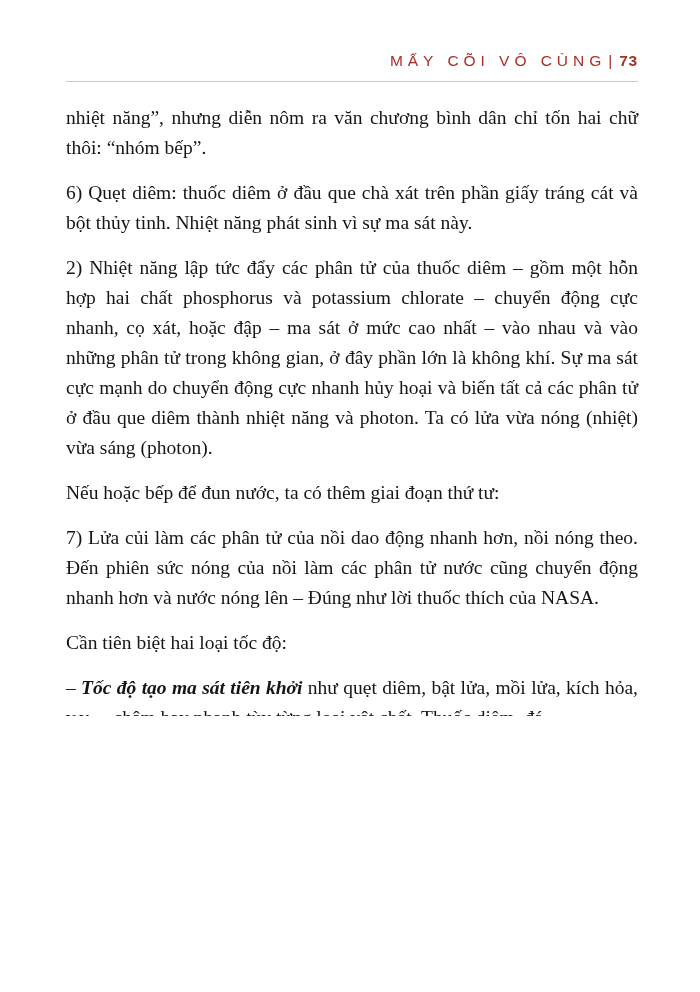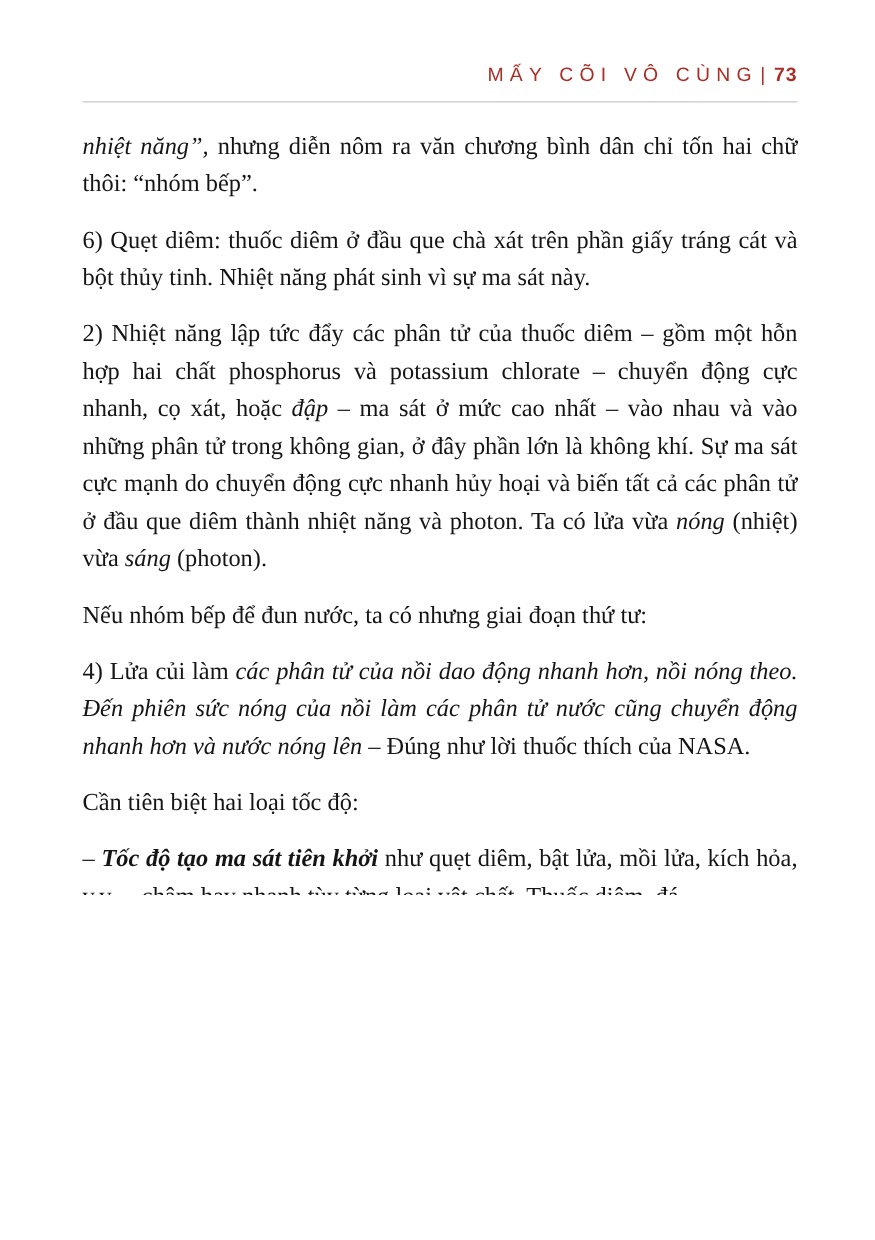--- a/index.html
+++ b/index.html
@@ -43,44 +43,44 @@
   .text-content {
     margin-top: 21px;
     font-size: 19.5px;
     line-height: 30px;
     text-align: justify;
   }
   .para {
     margin: 0 0 15px 0;
     padding: 0;
   }
-  .it { font-style: italic; }
+  .it { }
   .bi { font-style: italic; font-weight: bold; }
 </style>
 </head>
 <body>
 
 <div class="page">
 
   <header class="page-header">
     <span class="htitle">MẤY CÕI VÔ CÙNG</span><span class="hsep">|</span><span class="hpage">73</span>
   </header>
 
   <main class="text-content">
 
     <p class="para"><span class="it">nhiệt năng”,</span><span> nhưng diễn nôm ra văn chương bình dân chỉ tốn hai chữ thôi: “nhóm bếp”.</span></p>
 
     <p class="para"><span>6) Quẹt diêm: thuốc diêm ở đầu que chà xát trên phần giấy tráng cát và bột thủy tinh. Nhiệt năng phát sinh vì sự ma sát này.</span></p>
 
     <p class="para"><span>2) Nhiệt năng lập tức đẩy các phân tử của thuốc diêm – gồm một hỗn hợp hai chất phosphorus và potassium chlorate – chuyển động cực nhanh, cọ xát, hoặc </span><span class="it">đập</span><span> – ma sát ở mức cao nhất – vào nhau và vào những phân tử trong không gian, ở đây phần lớn là không khí. Sự ma sát cực mạnh do chuyển động cực nhanh hủy hoại và biến tất cả các phân tử ở đầu que diêm thành nhiệt năng và photon. Ta có lửa vừa </span><span class="it">nóng</span><span> (nhiệt) vừa </span><span class="it">sáng</span><span> (photon).</span></p>
 
 
-    <p class="para"><span>Nếu nhóm bếp để đun nước, ta có nhưng giai đoạn thứ tư:</span></p>
+    <p class="para"><span>Nếu hoặc bếp để đun nước, ta có thêm giai đoạn thứ tư:</span></p>
 
-    <p class="para"><span>4) Lửa củi làm </span><span class="it">các phân tử của nồi dao động nhanh hơn, nồi nóng theo. Đến phiên sức nóng của nồi làm các phân tử nước cũng chuyển động nhanh hơn và nước nóng lên</span><span> – Đúng như lời thuốc thích của NASA.</span></p>
+    <p class="para"><span>7) Lửa củi làm </span><span class="it">các phân tử của nồi dao động nhanh hơn, nồi nóng theo. Đến phiên sức nóng của nồi làm các phân tử nước cũng chuyển động nhanh hơn và nước nóng lên</span><span> – Đúng như lời thuốc thích của NASA.</span></p>
 
     <p class="para"><span>Cần tiên biệt hai loại tốc độ:</span></p>
 
     <p class="para"><span>– </span><span class="bi">Tốc độ tạo ma sát tiên khởi</span><span> như quẹt diêm, bật lửa, mồi lửa, kích hỏa, v.v… chậm hay nhanh tùy từng loại vật chất. Thuốc diêm, đá</span></p>
 
   </main>
 
 </div>
 
 </body></html>

